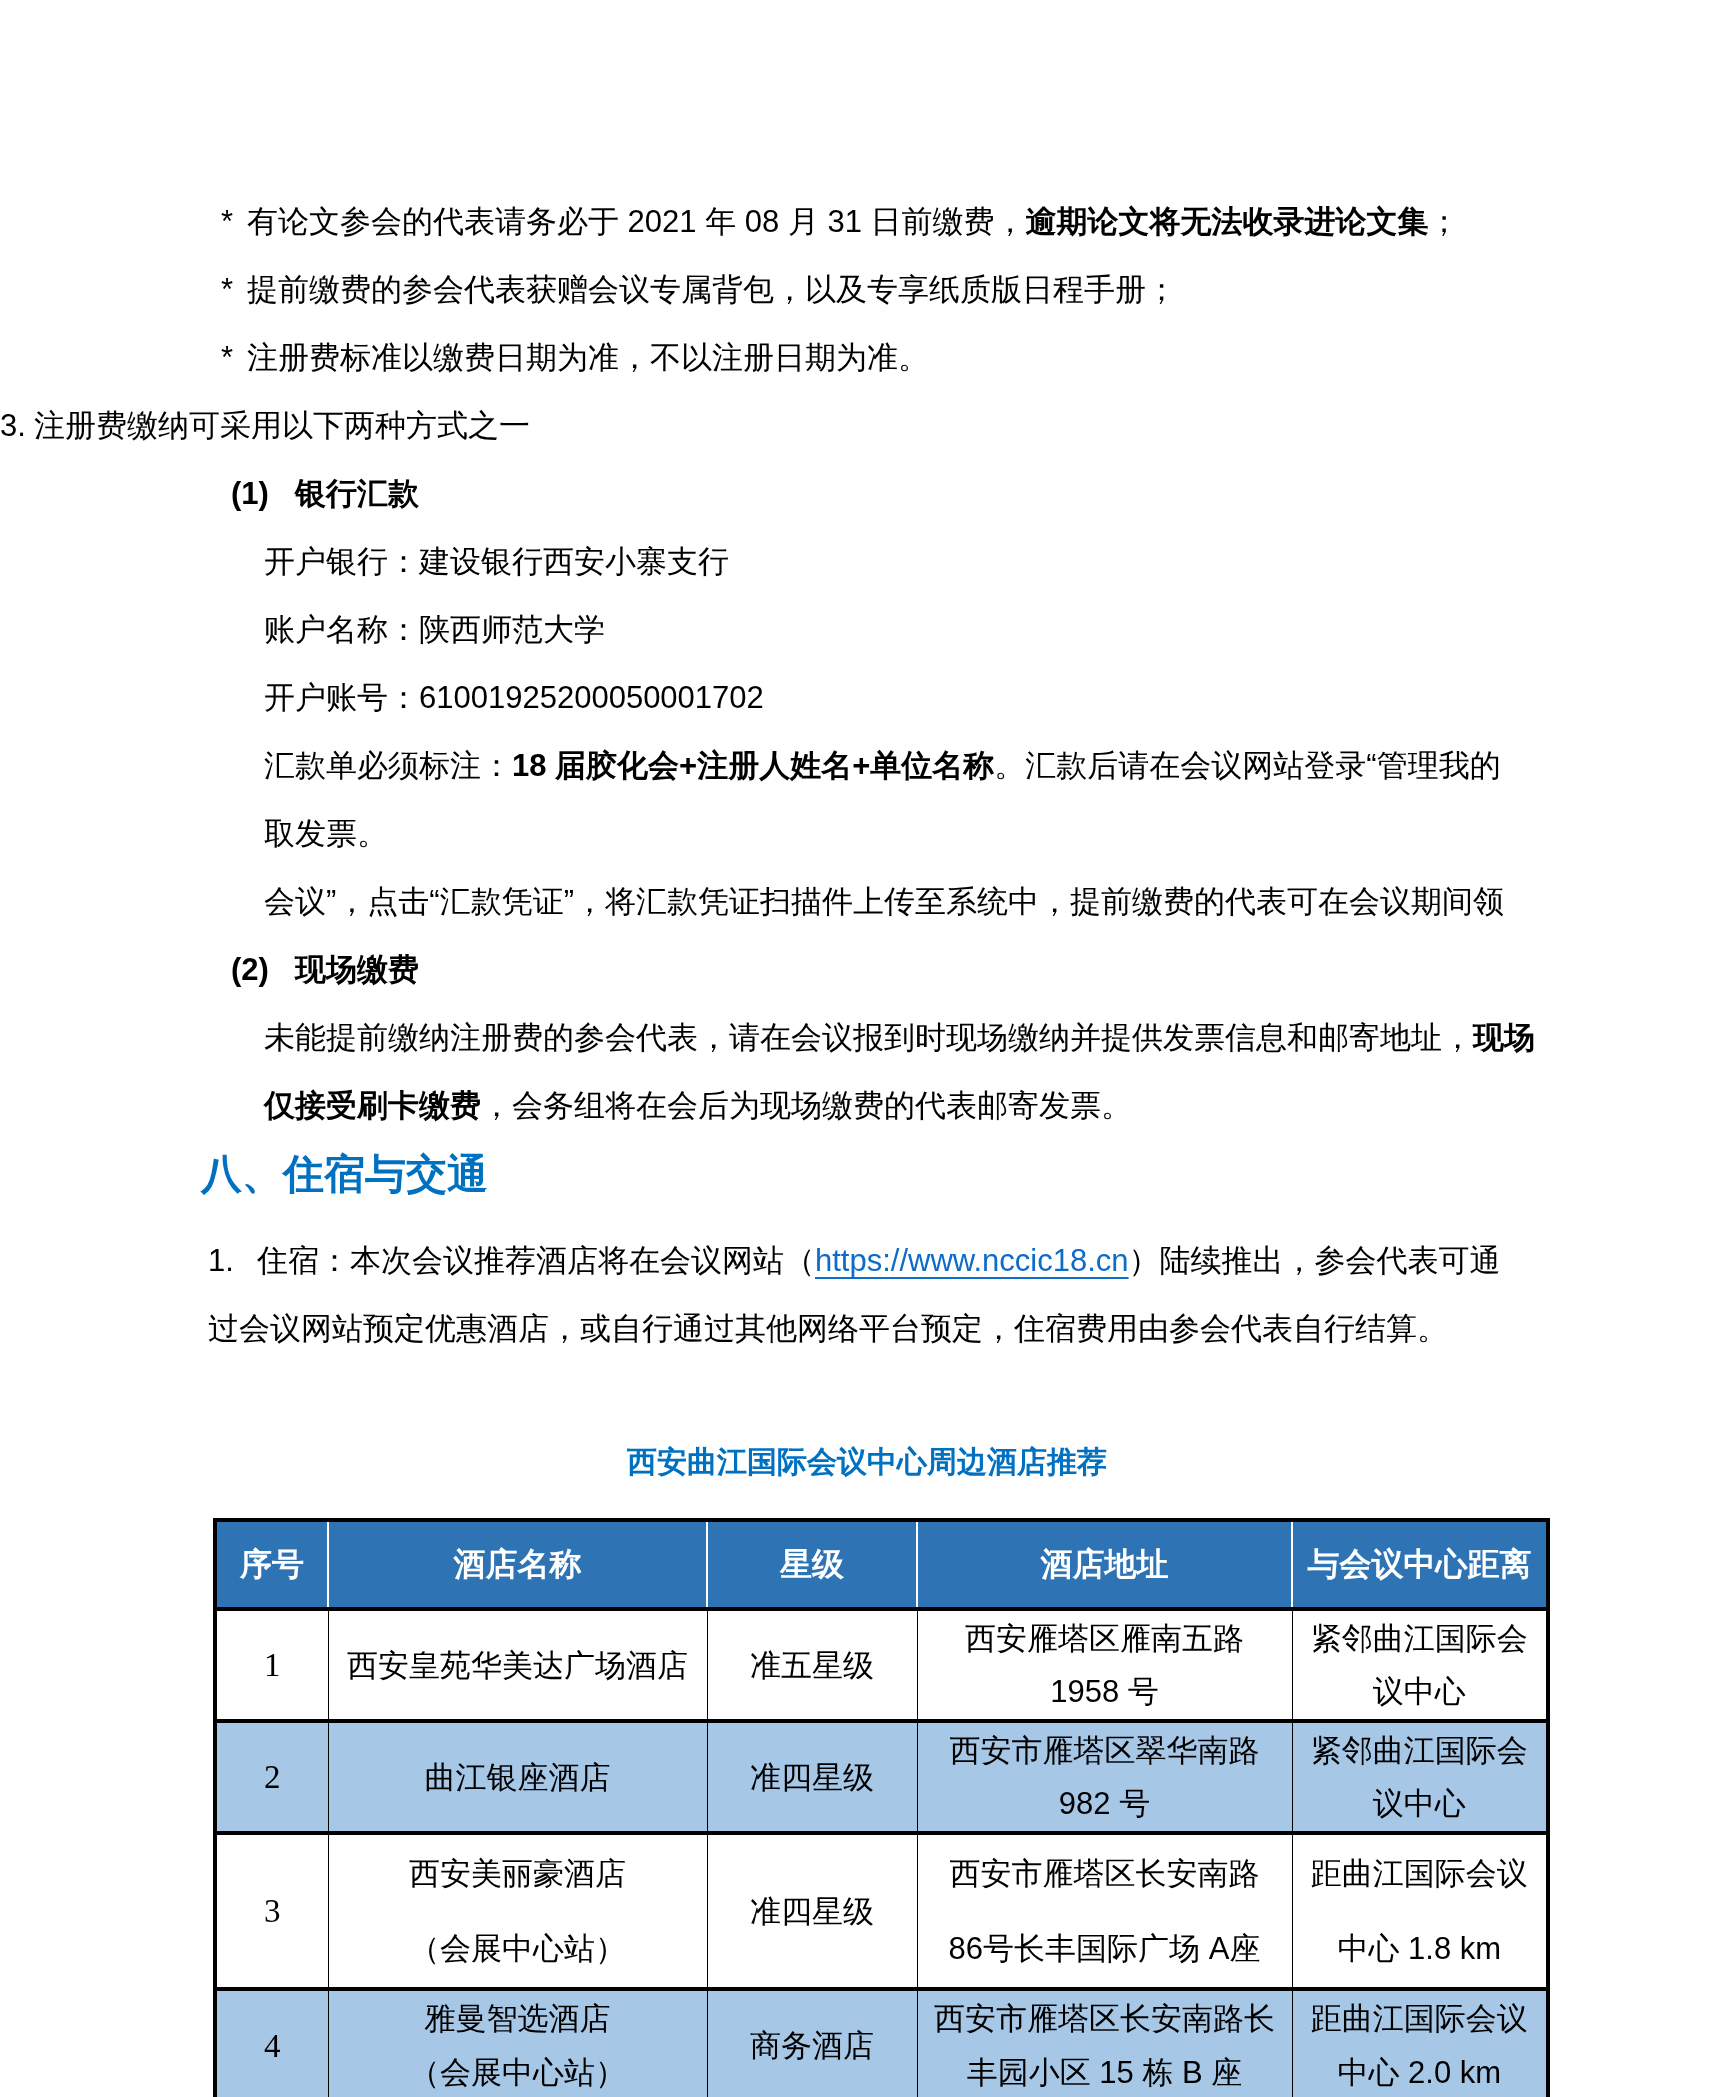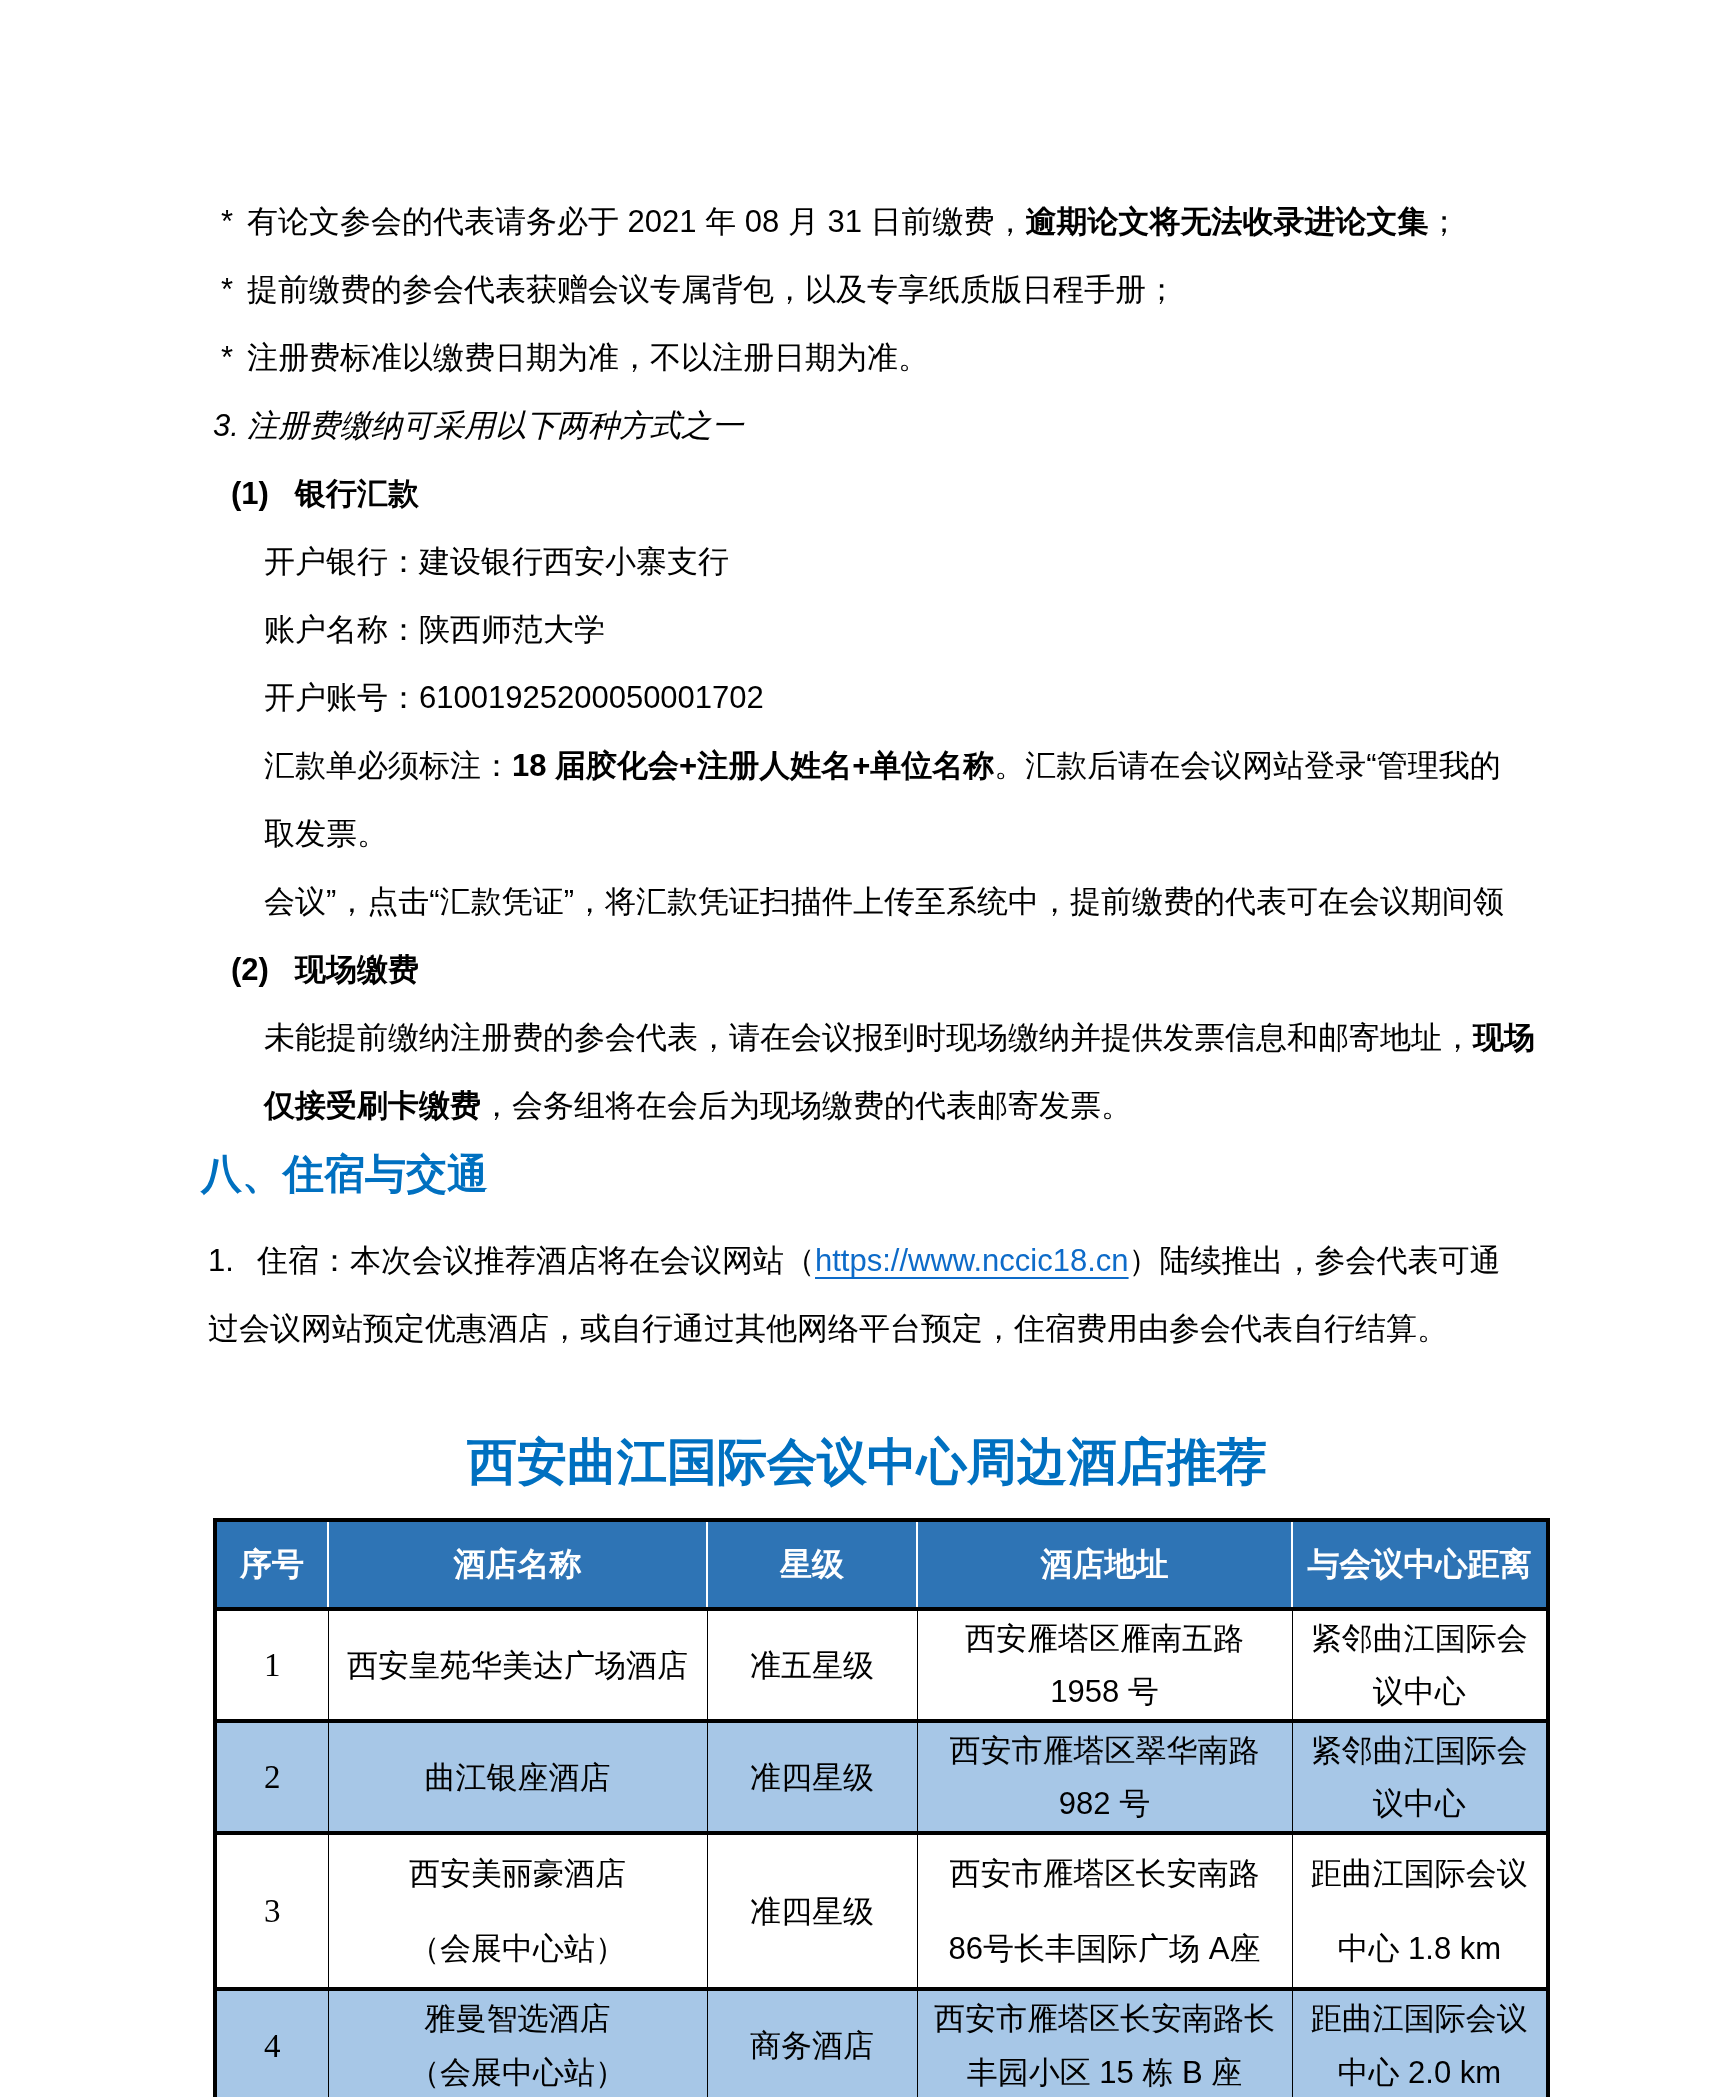--- a/index.html
+++ b/index.html
@@ -13,37 +13,37 @@
   }
   html,body{margin:0;padding:0;background:#888;}
   #page{
     width:1734px;height:2453px;background:#ffffff;position:relative;overflow:hidden;
     font-family:"Liberation Sans","DejaVu Sans",sans-serif;
     color:var(--text);font-size:31px;
   }
   .doc{padding-top:188px;}
   .line{line-height:68px;white-space:nowrap;}
   .ind-bullet{margin-left:221px;}
-  .ind-item3{margin-left:213px;font-style:italic;}
+  .ind-item3{}
   .ind-m{margin-left:231px;}
   .ind-deep{margin-left:264px;}
   .marker{display:inline-block;}
   .mk-star{width:26px;}
   .mk-num{width:34px;}
   .mk-paren{width:64px;}
   .mk-lodging{display:inline-block;width:49px;}
   .b{font-weight:700;}
   a.link{color:var(--link-blue);text-decoration:underline;text-decoration-thickness:2.1px;text-underline-offset:5.9px;cursor:pointer;}
   .sec8{
     margin:0 3px 0 201px;font-size:41px;line-height:68px;font-weight:700;color:var(--heading-blue);
   }
   .lodging{margin-left:208px;margin-top:19.3px;}
   .tbl-title{
     margin-top:65px;margin-bottom:22px;text-align:center;
-    font-size:50px;line-height:68px;font-weight:700;color:var(--heading-blue);
+    font-size:30px;line-height:68px;font-weight:700;color:var(--heading-blue);
   }
   table.hotels{
     border-collapse:collapse;table-layout:fixed;margin-left:213px;width:1334px;
     border:4.2px solid var(--border);font-size:31px;
   }
   table.hotels th{
     background:var(--header-bg);color:var(--header-text);font-weight:700;font-size:32px;
     border-left:2.1px solid #ffffff;border-right:2.1px solid #ffffff;border-bottom:4.2px solid var(--border);
     height:83px;text-align:center;vertical-align:middle;
   }

